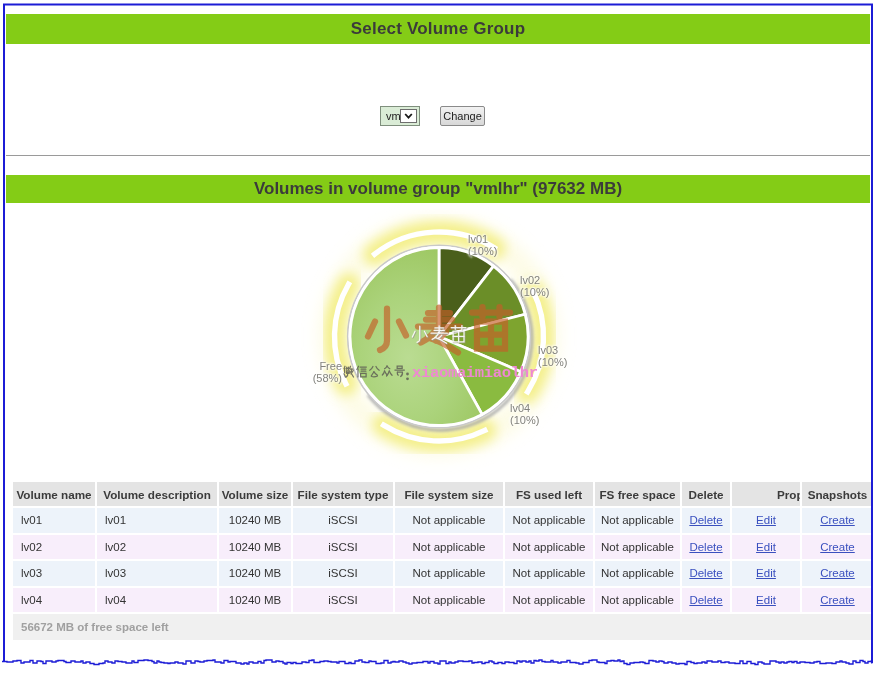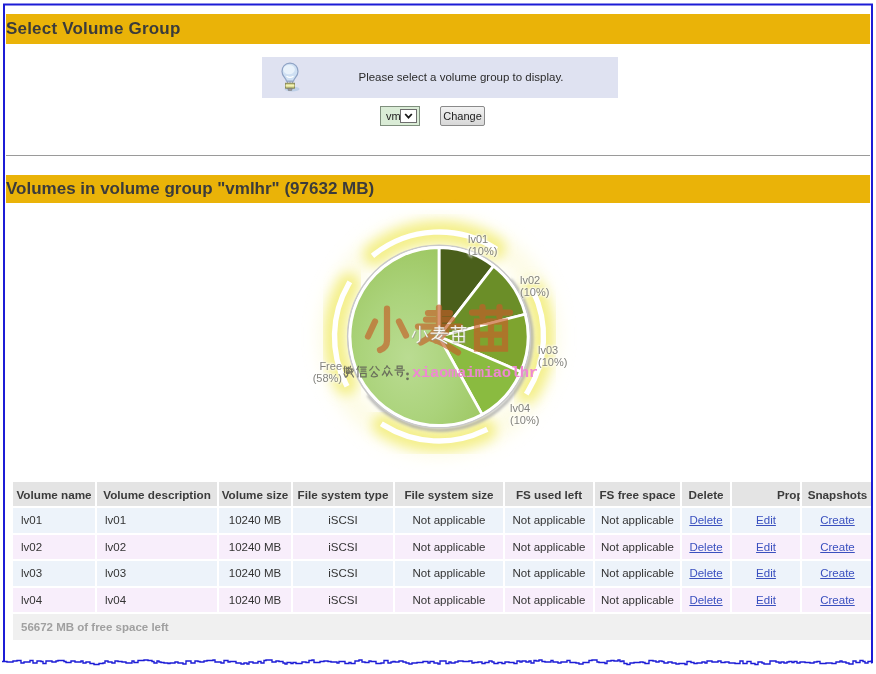--- a/index.html
+++ b/index.html
@@ -1,45 +1,32 @@
 <!DOCTYPE html>
 <html><head><meta charset="utf-8">
 <style>
 * { margin:0; padding:0; box-sizing:border-box; }
 html,body { width:876px; height:674px; background:#ffffff; font-family:"Liberation Sans",sans-serif; overflow:hidden; }
 #page { position:relative; width:876px; height:674px; }
 .abs { position:absolute; }
-.band { left:6px; width:864px; background:#eab308; text-align:left; color:#3b3b3b; font-weight:bold; }
+.band { left:6px; width:864px; background:#84cc16; text-align:center; color:#3b3b3b; font-weight:bold; }
 table { border-collapse:separate; border-spacing:2px; font-size:11.5px; color:#333; table-layout:fixed; width:852px; }
 td, th { padding:0 2px; height:24.5px; text-align:center; vertical-align:middle; white-space:nowrap; overflow:hidden; }
 th { background:#e4e4e4; color:#3b3b3b; font-size:11.7px; height:24px; }
 .rb td { background:#edf3fa; }
 .rp td { background:#f8eefb; }
 td.l { text-align:left; padding-left:8px; }
 a { color:#3a50bf; }
 .lbl { position:absolute; font-size:11px; line-height:11.5px; color:#82827c; text-shadow:0 0 3px #fff, 1px 1px 2px #fff, -1px -1px 2px #fff; }
 </style></head>
 <body>
 <div id="page">
 
 <div class="abs band" style="top:14px; height:30px; line-height:30px; font-size:17px; letter-spacing:0.2px;">Select Volume Group</div>
 
-<div class="abs" style="left:262px; top:57px; width:356px; height:41px; background:#dfe2f1;">
-  <svg class="abs" style="left:18px; top:5px;" width="21" height="30" viewBox="0 0 21 30">
-    <ellipse cx="12" cy="27" rx="7.5" ry="2.4" fill="#b9cce6" opacity="0.85"></ellipse>
-    <path d="M10 1.2 C5 1.2 2 5 2 9.4 C2 12.2 3.3 14.1 4.6 15.7 C5.6 16.9 6.3 17.8 6.5 19.1 L13.5 19.1 C13.7 17.8 14.4 16.9 15.4 15.7 C16.7 14.1 18 12.2 18 9.4 C18 5 15 1.2 10 1.2 Z" fill="#cfe0f3" stroke="#8fa3c5" stroke-width="1.2"></path>
-    <ellipse cx="9" cy="7.6" rx="5.8" ry="4.7" fill="#e9f2fb"></ellipse>
-    <path d="M6.5 14.2 Q10 16.6 13.5 14.2" fill="none" stroke="#ffffff" stroke-width="1.3"></path>
-    <path d="M7.8 19.1 L7.4 21.2 M10 19.1 L10 21.2 M12.2 19.1 L12.6 21.2" stroke="#8d9db8" stroke-width="0.9"></path>
-    <rect x="5.6" y="21.2" width="8.8" height="5" fill="#c9c983" stroke="#7f7f49" stroke-width="0.9"></rect>
-    <rect x="5.6" y="22.6" width="8.8" height="2" fill="#f2f2b4"></rect>
-    <path d="M7.8 26.4 L8.3 28.4 L11.7 28.4 L12.2 26.4 Z" fill="#9a9a9a" stroke="#6f6f6f" stroke-width="0.5"></path>
-  </svg>
-  <div class="abs" style="left:69px; top:0; width:260px; height:41px; line-height:41px; text-align:center; font-size:11.5px; color:#2b2b2b;">Please select a volume group to display.</div>
-</div>
 
 <div class="abs" style="left:380px; top:106px; width:40px; height:20px; background:#daecd6; border:1px solid #7f8f7d;">
   <div class="abs" style="left:5px; top:0; height:18px; line-height:18px; font-size:11px; color:#222;">vmlhr</div>
   <div class="abs" style="right:2px; top:2px; width:17px; height:14px; background:#fff; border:1px solid #6e6e6e;">
     <svg width="15" height="12" viewBox="0 0 15 12" style="display:block">
           <path d="M4.2 4 L7.5 7.6 L10.8 4" fill="none" stroke="#1a1a1a" stroke-width="1.8"></path>
         </svg>
   </div>
 </div>
 <div class="abs" style="left:440px; top:106px; width:45px; height:20px; background:linear-gradient(#f2f2f2,#d8d8d8); border:1px solid #8a8a8a; border-radius:2px; text-align:center; line-height:18px; font-size:11px; color:#222;">Change</div>

